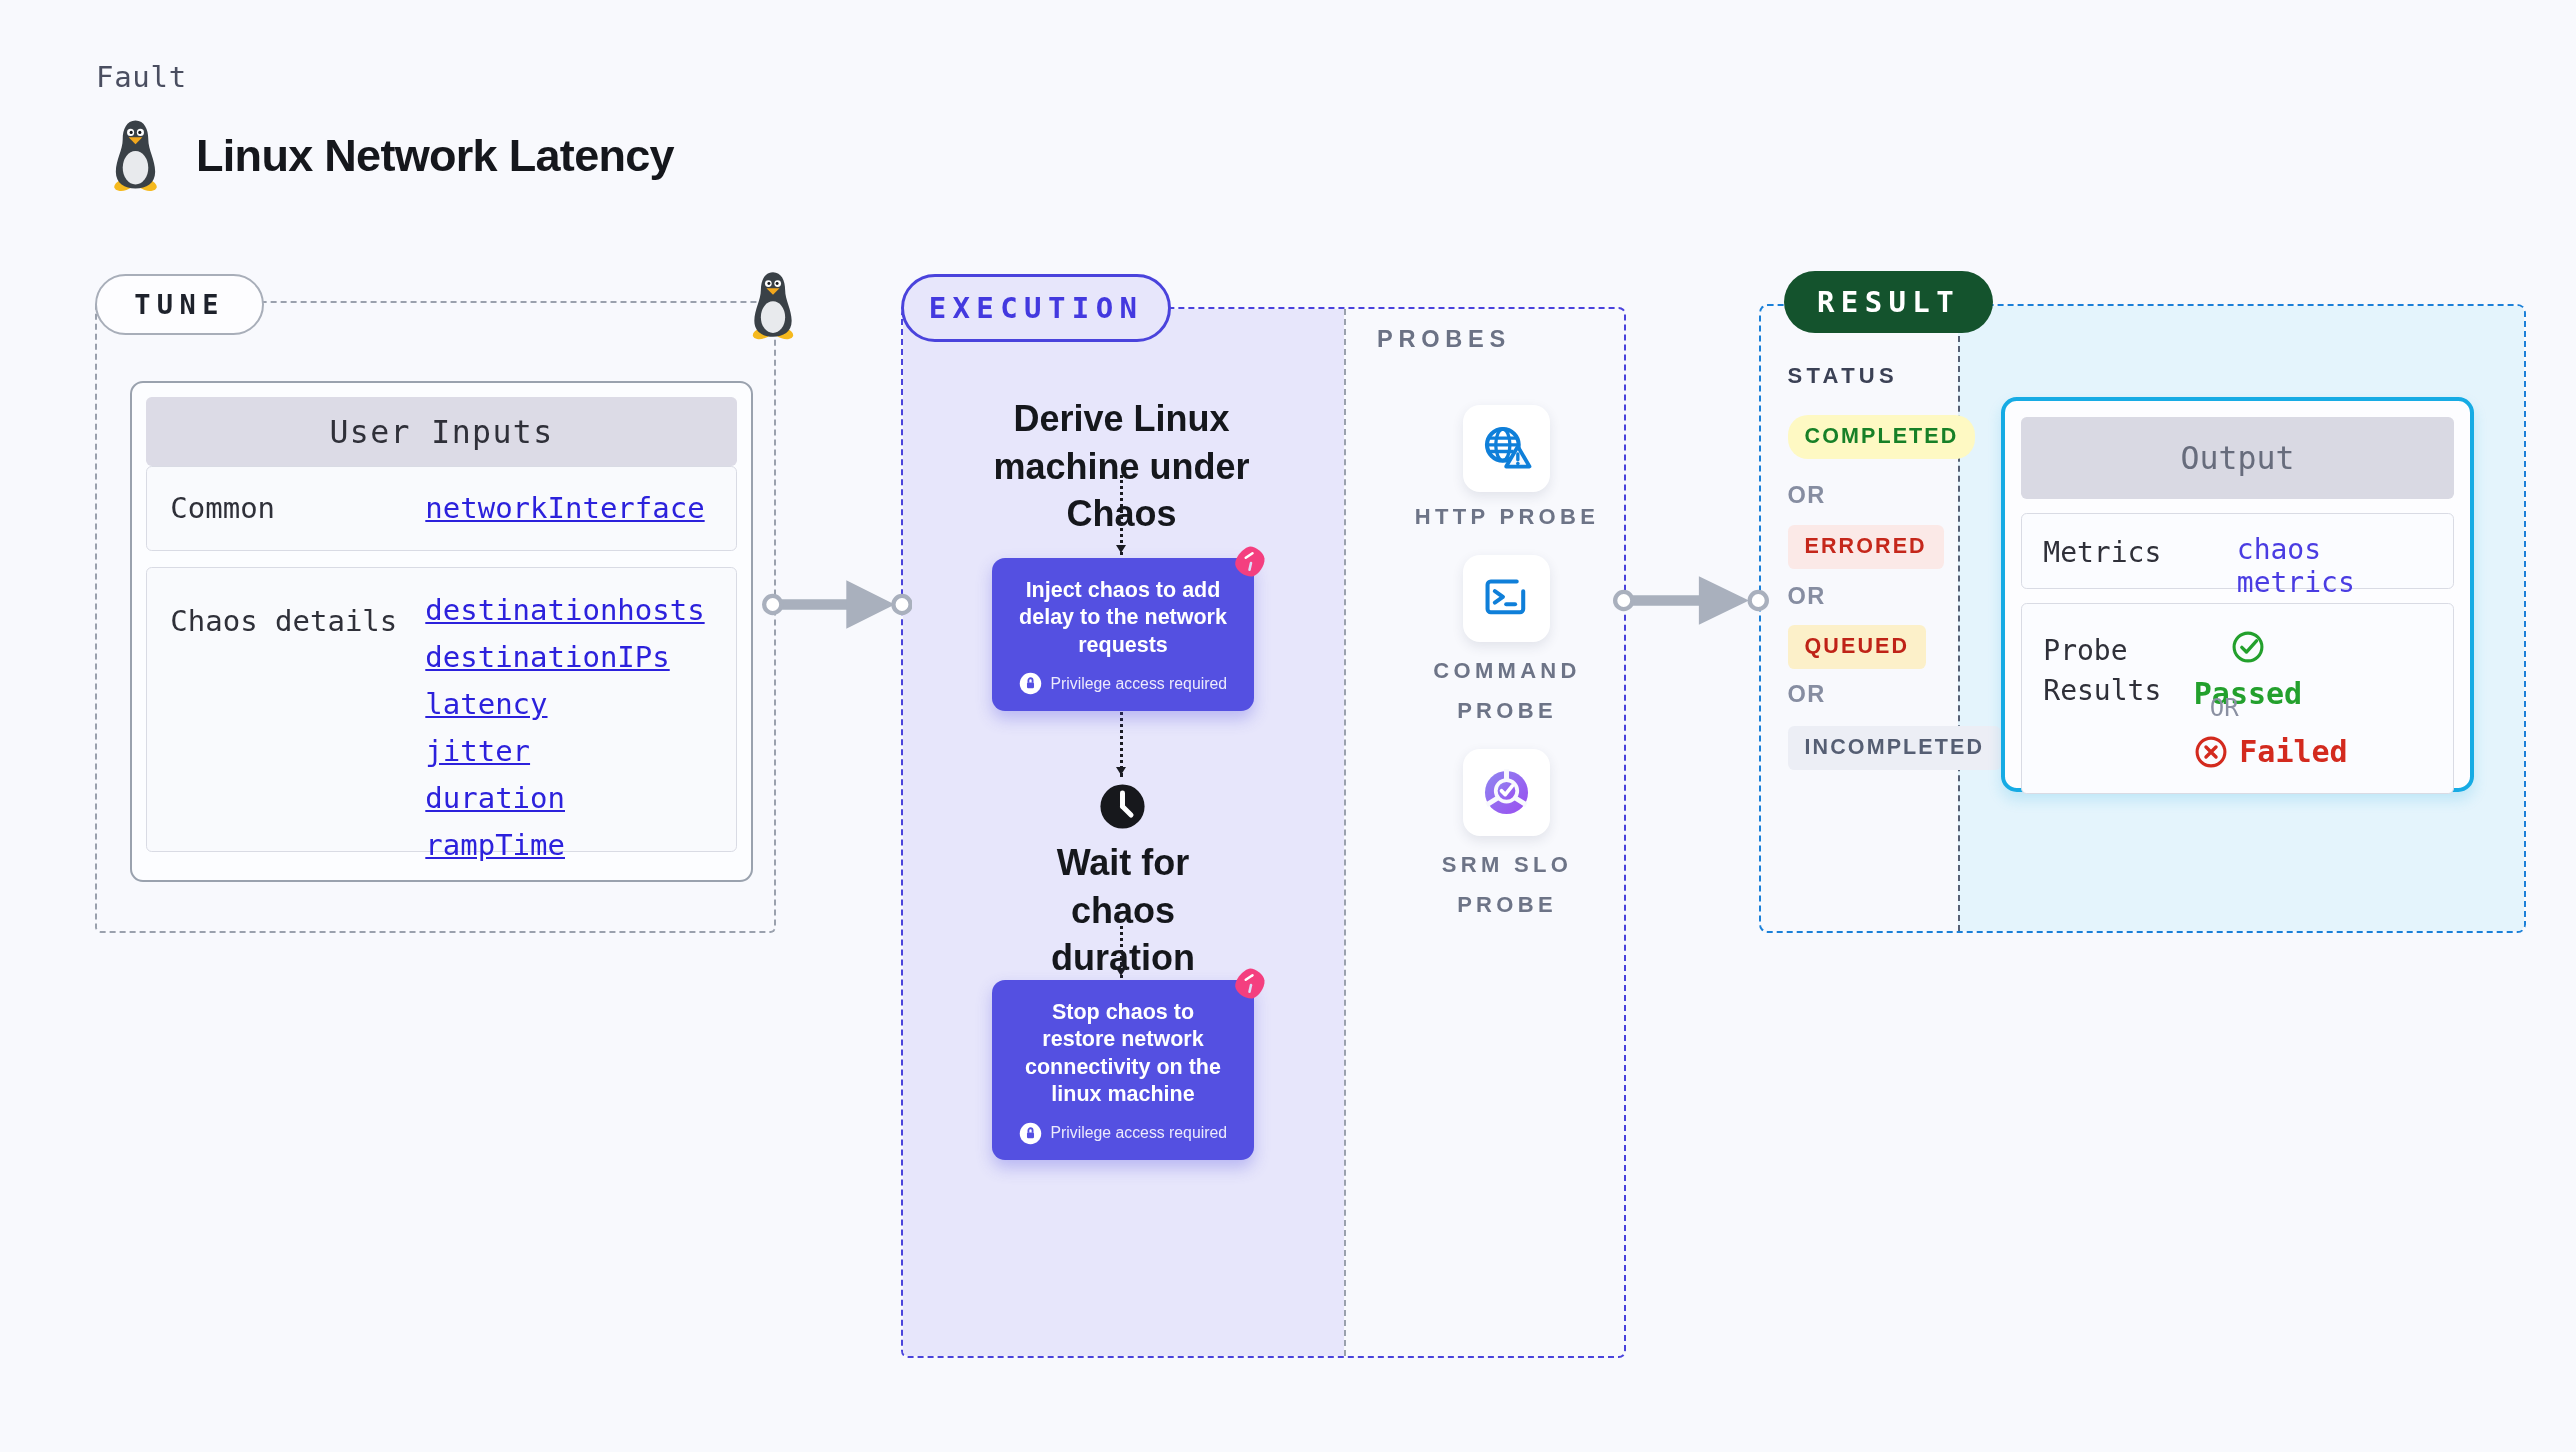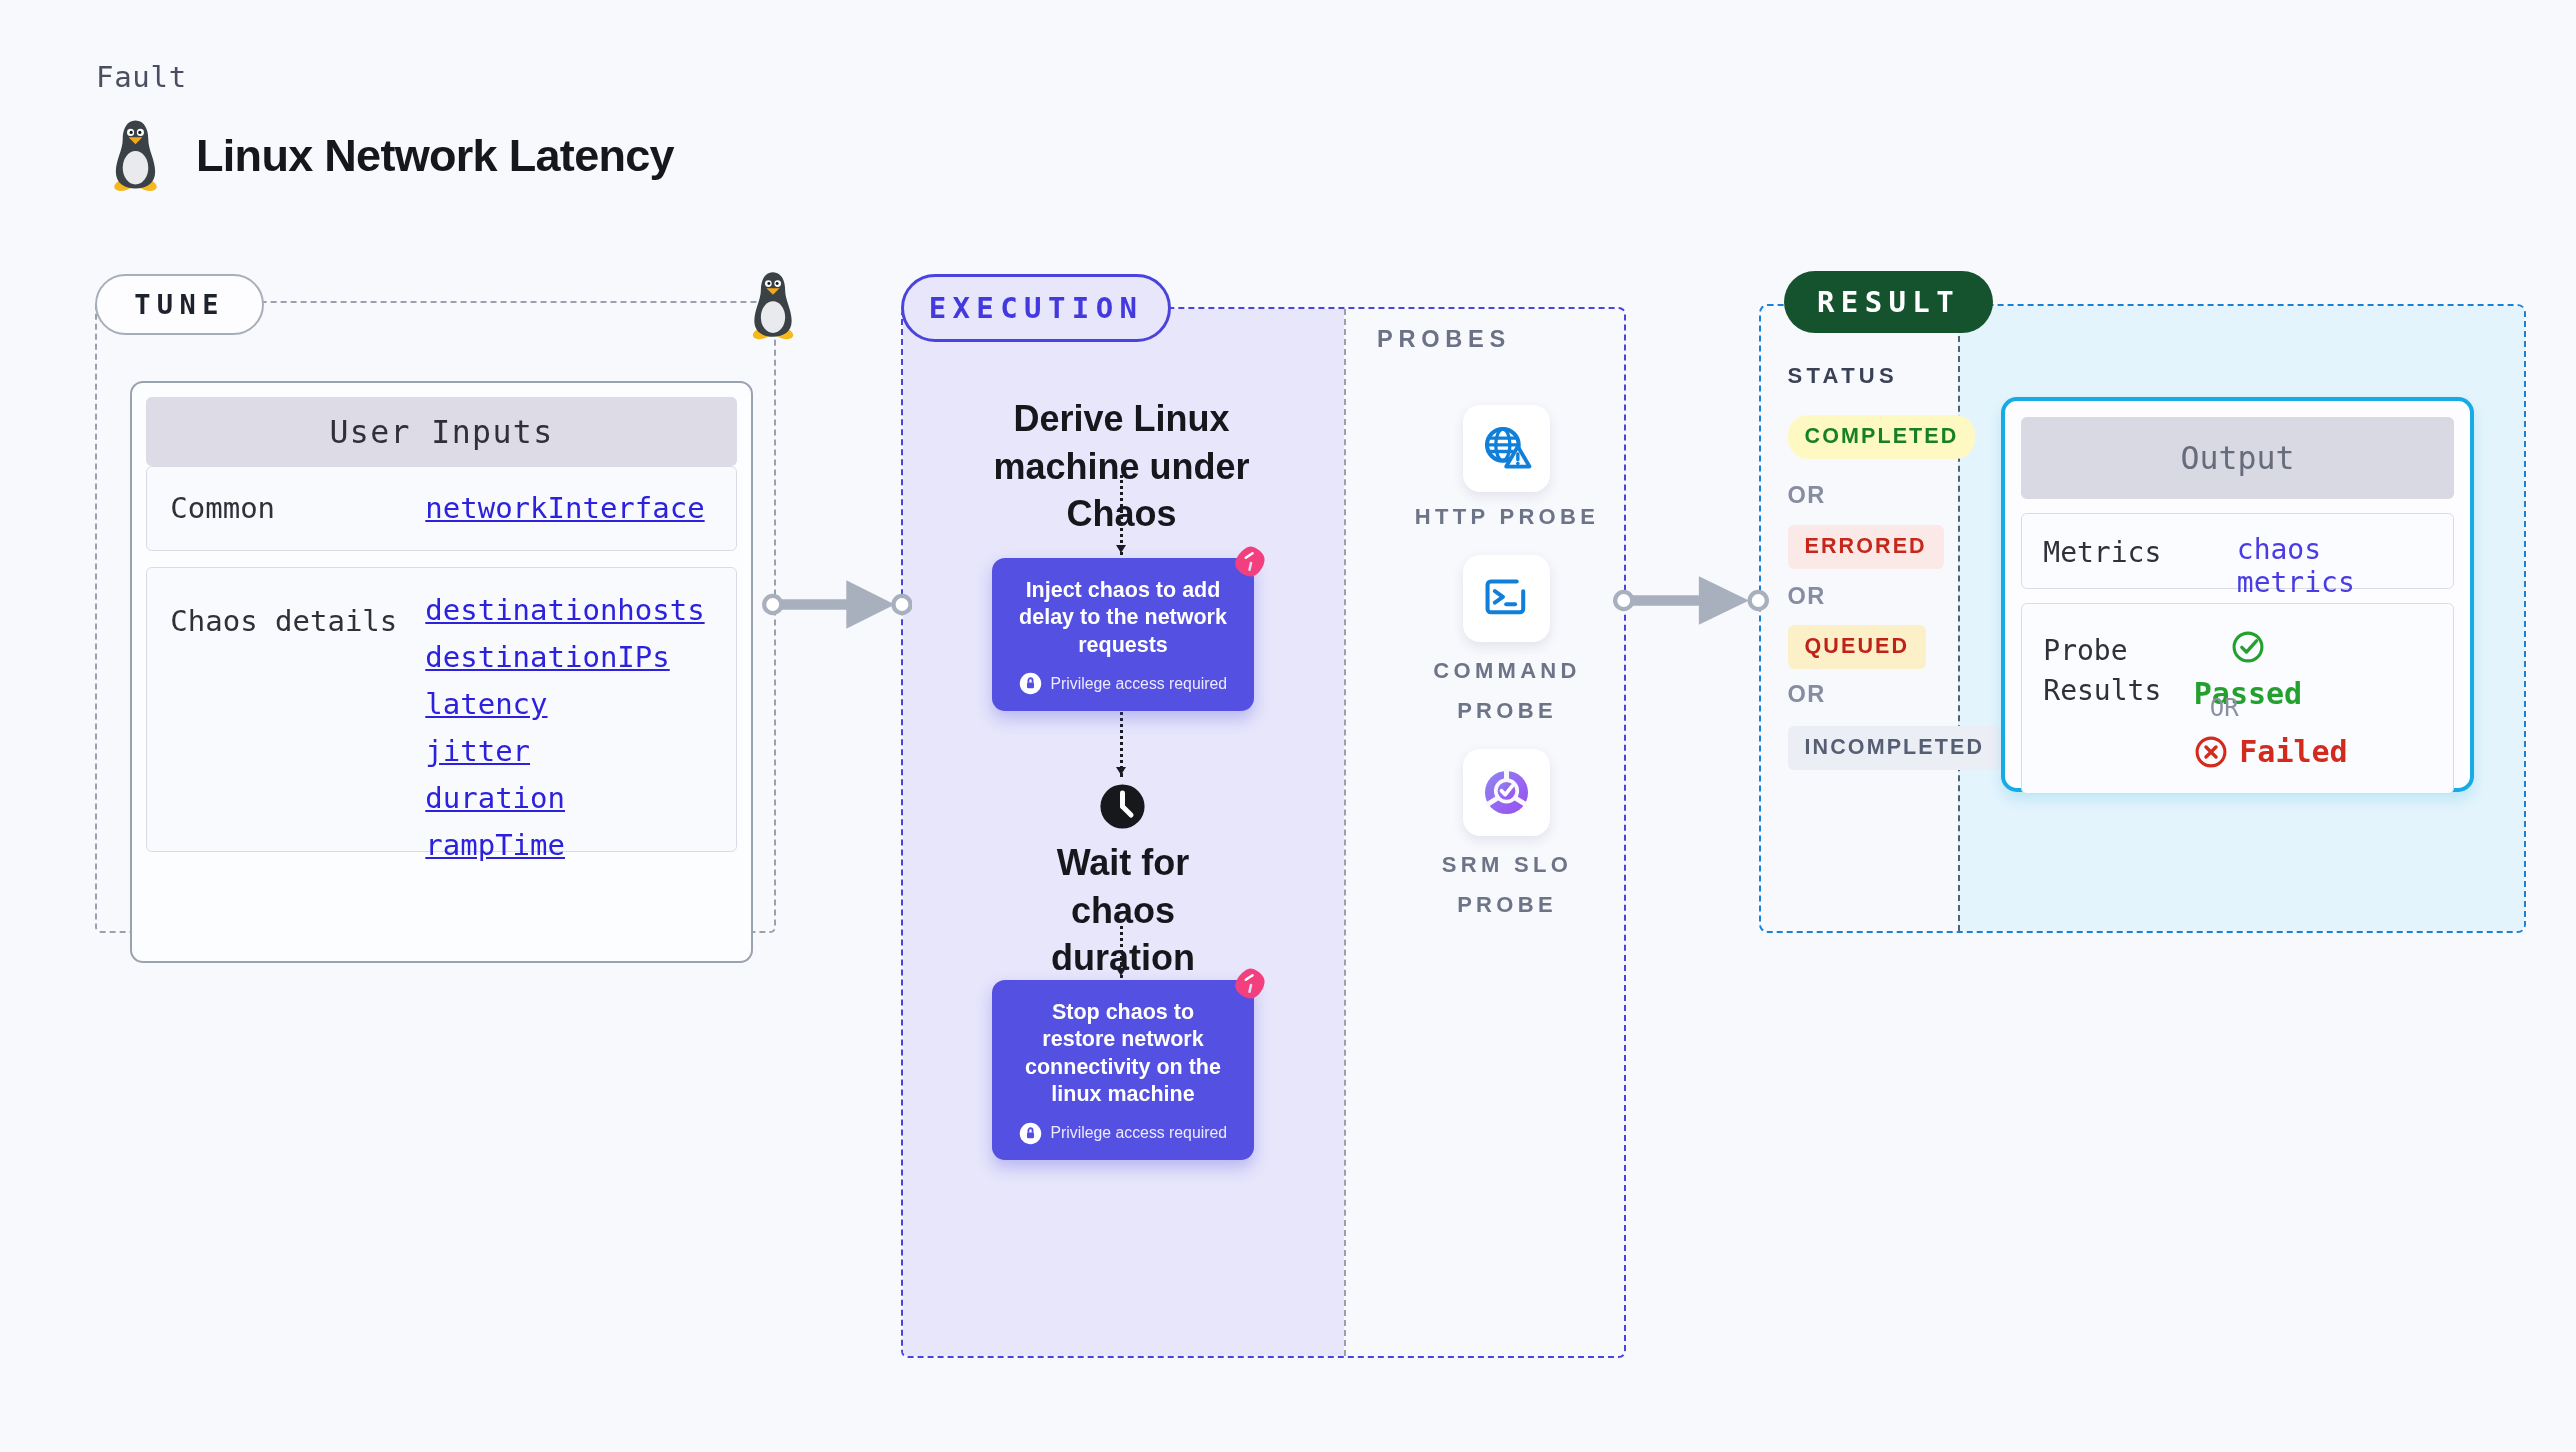--- a/index.html
+++ b/index.html
@@ -29,21 +29,21 @@
   .exec-fill{position:absolute;left:0;top:0;width:441px;height:100%;background:#e7e6fb;
              border-radius:5px 0 0 5px;}
   .probes-divider{position:absolute;left:441px;top:0;height:100%;width:0;border-left:2.1px dashed #9aa1ad;}
   .result-box{position:absolute;left:1759px;top:304px;width:763px;height:625px;
               border:2.9px dashed #1b80d8;border-radius:8.6px;}
   .result-fill{position:absolute;left:197px;top:0;right:0;bottom:0;background:#e4f4fc;
                border-left:2.1px dashed #566074;border-radius:0 6.4px 6.4px 0;}
   .tux-small{position:absolute;left:745px;top:269px;width:56px;height:72px;z-index:6;}
 
   
-  .ui-card{position:absolute;left:130px;top:381px;width:623px;height:582px;background:#fcfdff;
+  .ui-card{position:absolute;left:130px;top:381px;width:623px;height:501px;background:#fcfdff;
            border:2.9px solid #9aa2ae;border-radius:13px;box-sizing:border-box;padding:14.3px;z-index:3;}
   .ui-header{height:69px;background:#dcdbe6;border-radius:5.7px;display:flex;align-items:center;
              justify-content:center;font-size:31.5px;color:#2f3039;letter-spacing:1.4px;}
   .ui-row{position:relative;background:#f9fafd;border:1.4px solid #d9dbe4;border-radius:5.7px;box-sizing:border-box;}
   .ui-row1{height:85px;}
   .ui-row2{margin-top:15.8px;height:285px;}
   .ui-label{position:absolute;left:23px;font-size:29px;color:#2f3039;}
   .ui-value{font-size:29px;color:#2c21dc;text-decoration:underline;}
   .ui-values{position:absolute;left:278px;top:18.6px;line-height:47px;}
 

